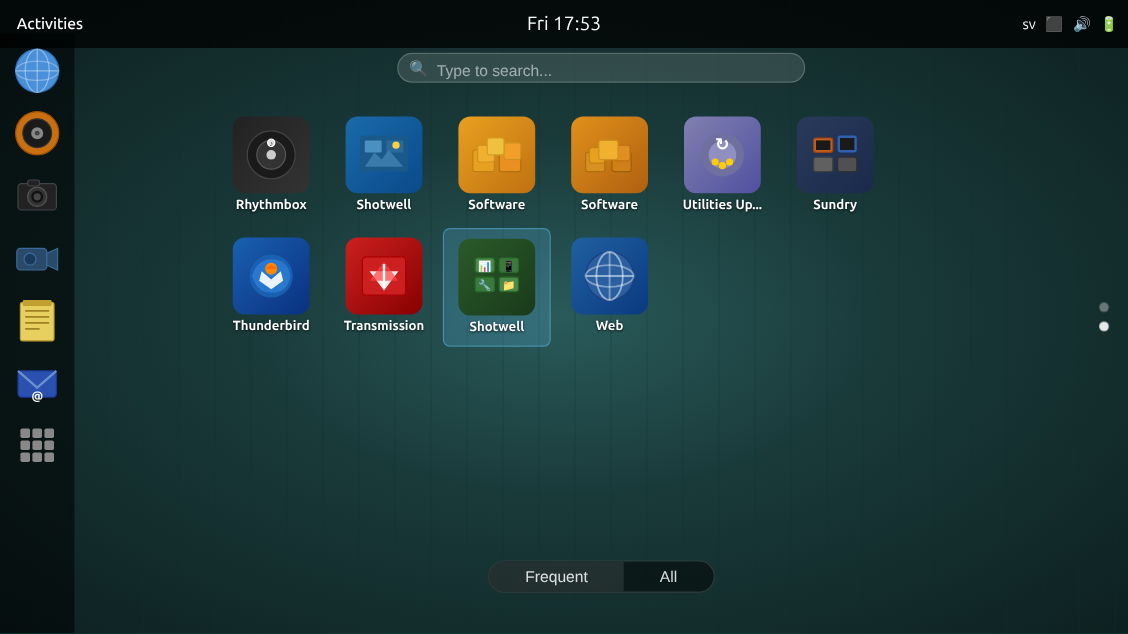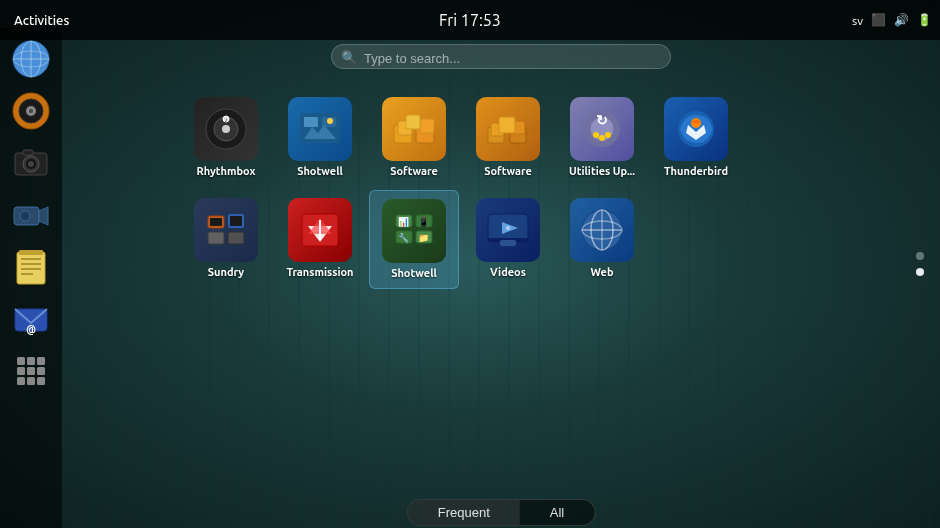--- a/index.html
+++ b/index.html
@@ -202,21 +202,21 @@
       font-size: 11px;
       text-align: center;
       text-shadow: 0 1px 2px rgba(0,0,0,0.8);
       line-height: 1.2;
       font-weight: bold;
     }
 
     
     .tab-bar {
       position: absolute;
-      bottom: 2px;
+      bottom: 34px;
       left: 50%;
       transform: translateX(-50%);
       display: flex;
       background: rgba(0,0,0,0.5);
       border-radius: 20px;
       overflow: hidden;
       border: 1px solid rgba(255,255,255,0.15);
     }
 
     .tab-btn {
@@ -433,44 +433,44 @@
           <text x="24" y="20" text-anchor="middle" font-size="14" fill="#fff" font-weight="bold">↻</text>
           <circle cx="18" cy="30" r="3" fill="#ffcc00"></circle>
           <circle cx="24" cy="33" r="3" fill="#ffcc00"></circle>
           <circle cx="30" cy="30" r="3" fill="#ffcc00"></circle>
         </svg>
       </div>
       <span class="app-label">Utilities Up...</span>
     </div>
 
     <div class="app-item">
-      <div class="app-icon-box thunderbird-bg">
-        <svg width="48" height="48" viewBox="0 0 48 48">
-          <circle cx="24" cy="24" r="18" fill="#1a60b0"></circle>
-          <path d="M8 24 Q12 10 24 10 Q38 10 40 24 Q38 38 24 38 Q12 38 8 24Z" fill="#2878d0"></path>
-          <path d="M16 20 L24 27 L32 20 L34 28 L24 35 L14 28Z" fill="#fff" opacity="0.9"></path>
-          <circle cx="24" cy="18" r="5" fill="#ff8800"></circle>
-          <path d="M19 18 Q24 12 29 18" fill="#ff6600"></path>
-        </svg>
-      </div>
-      <span class="app-label">Thunderbird</span>
-    </div>
-
-    <div class="app-item">
       <div class="app-icon-box sundry-bg">
         <svg width="48" height="48" viewBox="0 0 48 48">
           <rect x="6" y="10" width="16" height="12" rx="2" fill="#c06020" stroke="#a04010" stroke-width="1"></rect>
           <rect x="8" y="12" width="12" height="8" fill="#1a1a1a"></rect>
           <rect x="26" y="8" width="16" height="14" rx="2" fill="#3060b0" stroke="#1040908" stroke-width="1"></rect>
           <rect x="28" y="10" width="12" height="10" fill="#1a1a1a"></rect>
           <rect x="6" y="26" width="16" height="12" rx="2" fill="#606060" stroke="#404040" stroke-width="1"></rect>
           <rect x="26" y="26" width="16" height="12" rx="2" fill="#505050" stroke="#303030" stroke-width="1"></rect>
         </svg>
       </div>
       <span class="app-label">Sundry</span>
+    </div>
+
+    <div class="app-item">
+      <div class="app-icon-box thunderbird-bg">
+        <svg width="48" height="48" viewBox="0 0 48 48">
+          <circle cx="24" cy="24" r="18" fill="#1a60b0"></circle>
+          <path d="M8 24 Q12 10 24 10 Q38 10 40 24 Q38 38 24 38 Q12 38 8 24Z" fill="#2878d0"></path>
+          <path d="M16 20 L24 27 L32 20 L34 28 L24 35 L14 28Z" fill="#fff" opacity="0.9"></path>
+          <circle cx="24" cy="18" r="5" fill="#ff8800"></circle>
+          <path d="M19 18 Q24 12 29 18" fill="#ff6600"></path>
+        </svg>
+      </div>
+      <span class="app-label">Thunderbird</span>
     </div>
 
     <div class="app-item">
       <div class="app-icon-box transmission-bg">
         <svg width="48" height="48" viewBox="0 0 48 48">
           <rect x="6" y="8" width="36" height="32" rx="3" fill="#cc2020" stroke="#aa0000" stroke-width="1"></rect>
           <polygon points="24,36 12,20 36,20" fill="#fff" opacity="0.9"></polygon>
           <polygon points="24,12 12,28 36,28" fill="#ff4040" opacity="0.7"></polygon>
           <line x1="24" y1="14" x2="24" y2="34" stroke="#fff" stroke-width="2"></line>
         </svg>
@@ -487,32 +487,20 @@
           <text x="34" y="18" text-anchor="middle" font-size="9" fill="#fff">📱</text>
           <rect x="6" y="24" width="16" height="12" rx="2" fill="#3a7a3a" stroke="#2a6a2a" stroke-width="1"></rect>
           <text x="14" y="34" text-anchor="middle" font-size="9" fill="#fff">🔧</text>
           <rect x="26" y="24" width="16" height="12" rx="2" fill="#4a8a4a" stroke="#2a6a2a" stroke-width="1"></rect>
           <text x="34" y="34" text-anchor="middle" font-size="9" fill="#fff">📁</text>
         </svg>
       </div>
       <span class="app-label">Shotwell</span>
     </div>
 
-    <div class="app-item">
-      <div class="app-icon-box videos-bg">
-        <svg width="48" height="48" viewBox="0 0 48 48">
-          <rect x="4" y="8" width="40" height="28" rx="4" fill="#1a4080" stroke="#0a2060" stroke-width="1"></rect>
-          <rect x="4" y="32" width="40" height="4" fill="#0a2060"></rect>
-          <rect x="16" y="34" width="16" height="6" rx="2" fill="#2a5090"></rect>
-          <polygon points="18,16 18,28 34,22" fill="#60a0e0"></polygon>
-          <circle cx="24" cy="22" r="2" fill="#fff" opacity="0.5"></circle>
-        </svg>
-      </div>
-      <span class="app-label">Videos</span>
-    </div>
 
 
     <div class="app-item">
       <div class="app-icon-box web-bg">
         <svg width="48" height="48" viewBox="0 0 48 48">
           <circle cx="24" cy="24" r="20" fill="#2a60a0" stroke="#1a4080" stroke-width="1"></circle>
           <ellipse cx="24" cy="24" rx="11" ry="20" fill="none" stroke="rgba(255,255,255,0.5)" stroke-width="1.5"></ellipse>
           <line x1="4" y1="24" x2="44" y2="24" stroke="rgba(255,255,255,0.5)" stroke-width="1.5"></line>
           <ellipse cx="24" cy="24" rx="20" ry="9" fill="none" stroke="rgba(255,255,255,0.4)" stroke-width="1.5"></ellipse>
           <line x1="24" y1="4" x2="24" y2="44" stroke="rgba(255,255,255,0.4)" stroke-width="1.5"></line>

